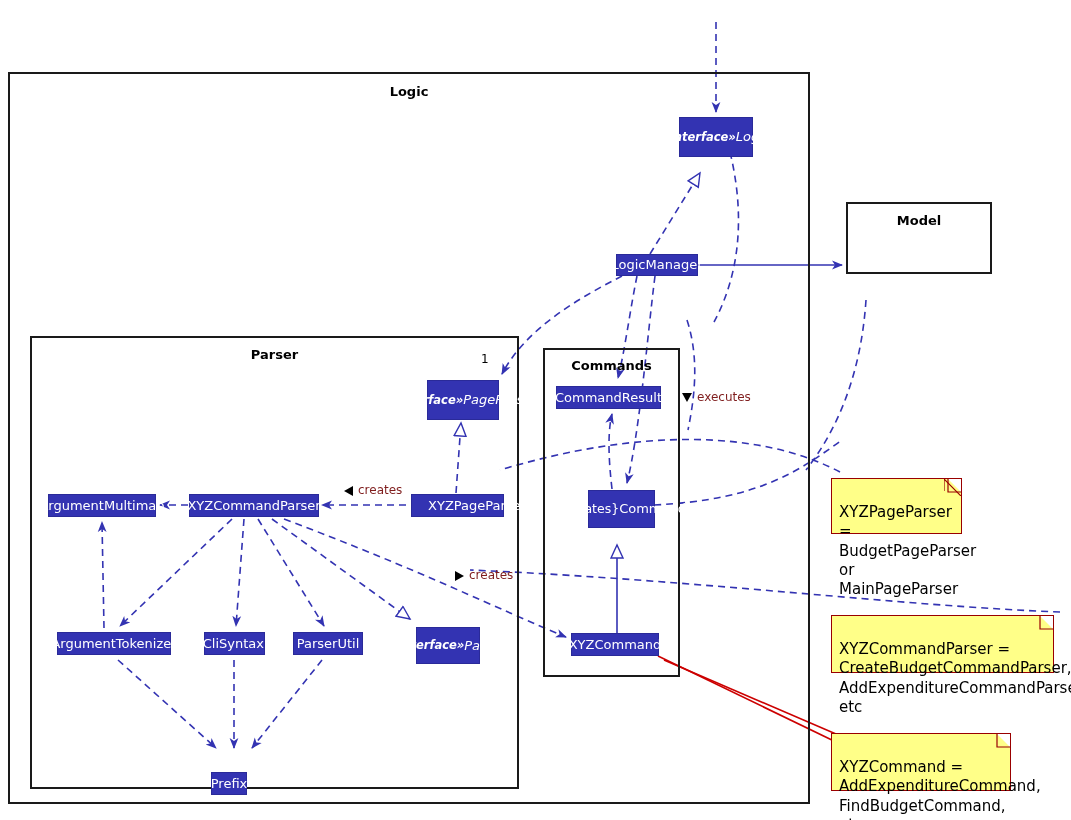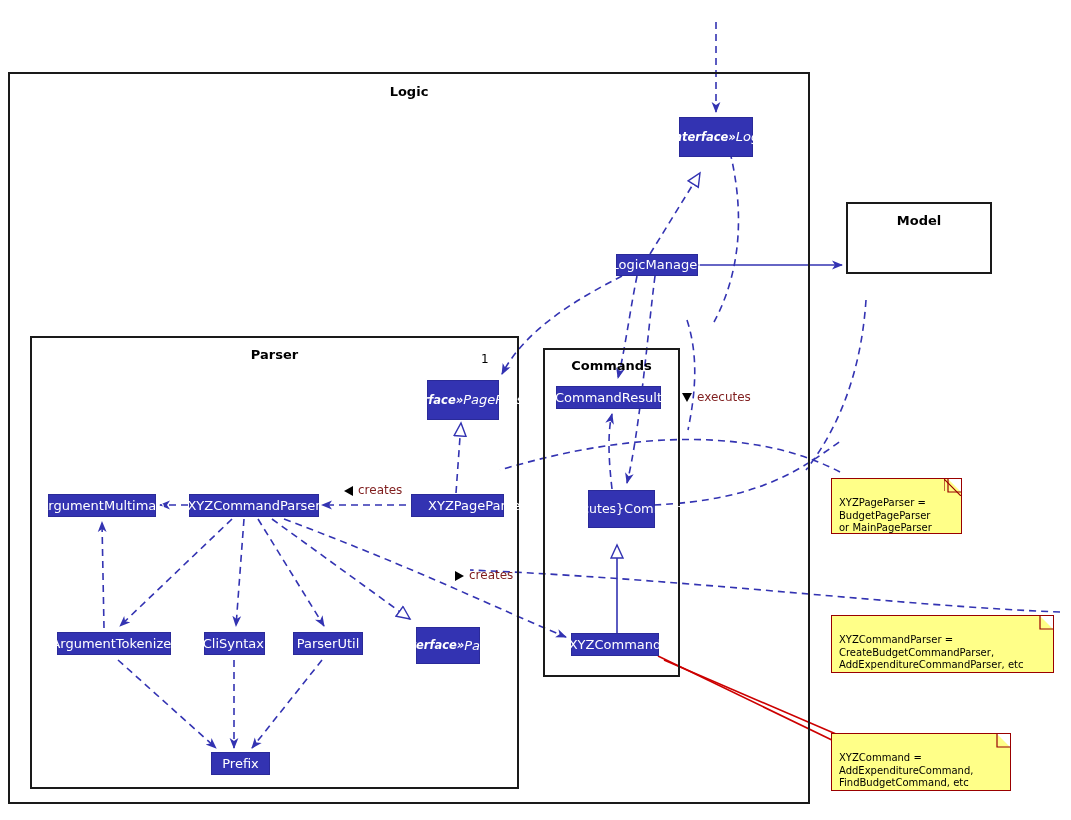--- a/index.html
+++ b/index.html
@@ -84,21 +84,21 @@
     font-size: 13px;
     color: #000000;
   }
 
   
   .note {
     position: absolute;
     background: #ffff88;
     border: 1px solid #990000;
     box-sizing: border-box;
-    font-size: 10px;
+    font-size: 15px;
     color: #000000;
     padding: 5px 7px;
     line-height: 1.28;
     white-space: pre-line;
     font-family: "DejaVu Sans", sans-serif;
   }
   .note .dogear {
     position: absolute;
     top: 0;
     right: 0;
@@ -258,30 +258,30 @@
 
   <div class="cls" style="left:293px; top:632px; width:70px; height:23px;">
     <span class="nm">ParserUtil</span>
   </div>
 
   <div class="cls" style="left:416px; top:627px; width:64px; height:37px;">
     <span class="stereo">«Interface»</span>
     <span class="iname">Parser</span>
   </div>
 
-  <div class="cls" style="left:211px; top:752px; width:59px; height:23px;">
+  <div class="cls" style="left:211px; top:772px; width:36px; height:23px;">
     <span class="nm">Prefix</span>
   </div>
 
   <div class="cls" style="left:556px; top:386px; width:105px; height:23px;">
     <span class="nm">CommandResult</span>
   </div>
 
   <div class="cls" style="left:588px; top:490px; width:67px; height:38px;">
-    <span class="abs">{executes}</span>
+    <span class="abs">{creates}</span>
     <span class="nm">Command</span>
   </div>
 
   <div class="cls" style="left:571px; top:633px; width:88px; height:23px;">
     <span class="nm">XYZCommand</span>
   </div>
 
   <div class="mult" style="left:481px; top:352px;">1</div>
 
   <div class="elabel" style="left:344px; top:483px;">

